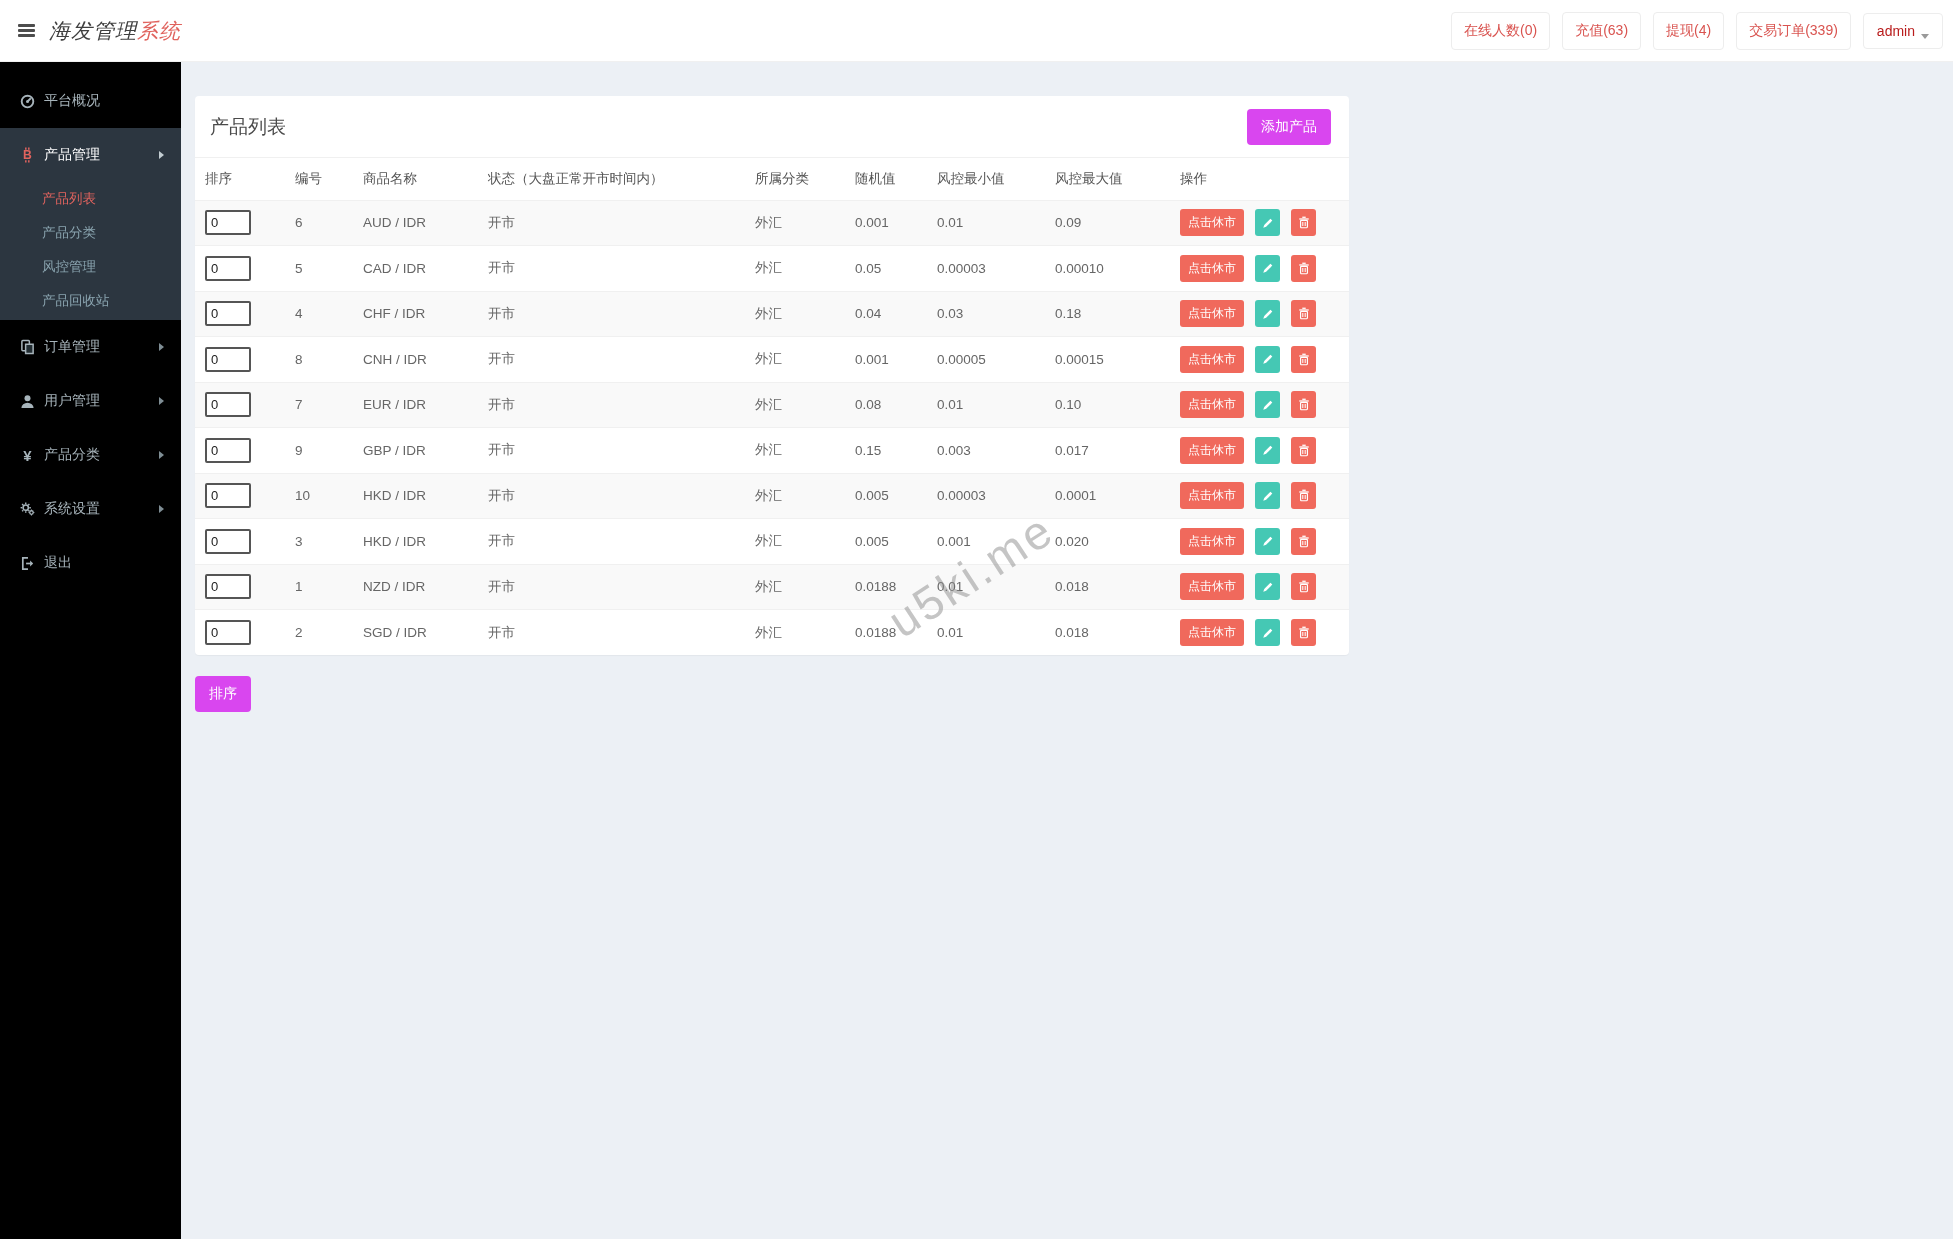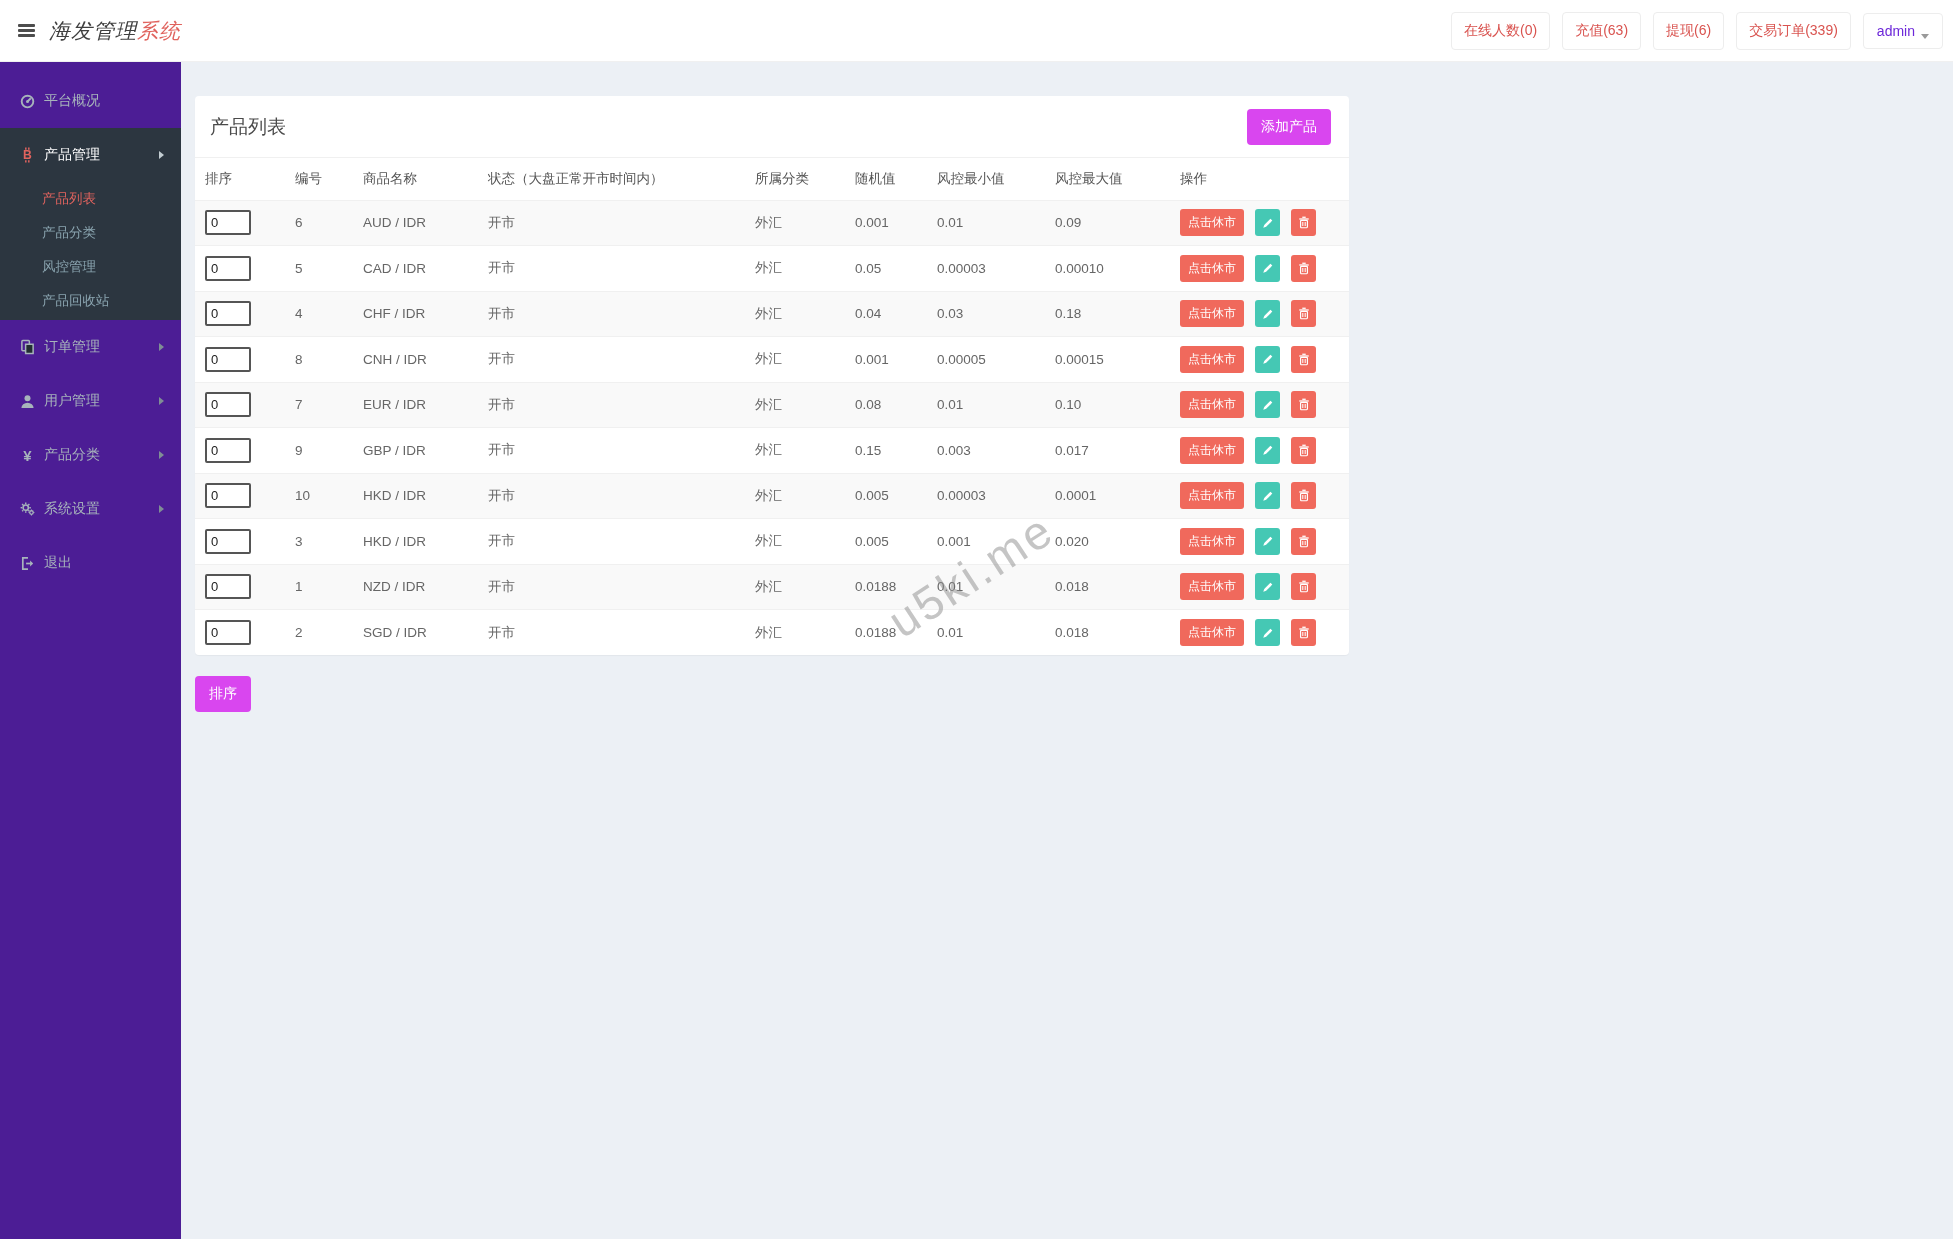--- a/index.html
+++ b/index.html
@@ -19,29 +19,29 @@
   .hamburger span { display:block; height:2.6px; background:#4d4d4d; border-radius:1px; }
   .logo { margin-left:14px; font-size:21px; letter-spacing:1px; color:#3f3f3f; white-space:nowrap;font-style:italic; }
   .logo .logo-accent { color:#e0635e; }
   .topbar-right { margin-left:auto; display:flex; align-items:center; gap:12px; padding-right:10px; }
   .stat-box {
     border:1px solid #ededed; border-radius:4px; background:#fff;
     padding:9px 12px; font-size:14px; color:#d9534f; cursor:pointer; white-space:nowrap;
   }
   .admin-box {
     border:1px solid #ededed; border-radius:4px; background:#fff;
-    padding:9px 13px; font-size:14px; color:#6d28d9; cursor:pointer;
+    padding:9px 13px; font-size:14px; color:#b91c1c; cursor:pointer;
     display:flex; align-items:flex-end; gap:6px;
   }
   .caret-down { width:0; height:0; border-left:4px solid transparent; border-right:4px solid transparent; border-top:5px solid #9a9a9a; }
 
   
   .sidebar {
     position:absolute; top:62px; left:0; width:181px; height:1177px;
-    background:#4c1d95; z-index:10; padding-top:12px;
+    background:#000000; z-index:10; padding-top:12px;
   }
   .side-item {
     height:54px; display:flex; align-items:center; padding-left:20px;
     color:#a7b4bb; font-size:14px; cursor:pointer; position:relative;
   }
   .side-item .s-icon { width:15px; height:16px; margin-right:9px; display:inline-flex; align-items:center; justify-content:center; flex:0 0 15px; font-size:14px; }
   .side-item .chev {
     position:absolute; right:17px; top:50%; margin-top:-4px;
     width:0; height:0; border-top:4px solid transparent; border-bottom:4px solid transparent; border-left:5px solid #7f8e95;
   }
@@ -116,21 +116,21 @@
 <div class="topbar">
   <div class="hamburger">
       <span></span>
       <span></span>
       <span></span>
     </div>
   <div class="logo"><span>海发管理</span><span class="logo-accent">系统</span></div>
   <div class="topbar-right">
     <div class="stat-box">在线人数(0)</div>
     <div class="stat-box">充值(63)</div>
-    <div class="stat-box">提现(6)</div>
+    <div class="stat-box">提现(4)</div>
     <div class="stat-box">交易订单(339)</div>
     <div class="admin-box">
       <span>admin</span>
       <span class="caret-down"></span>
     </div>
   </div>
 </div>
 
 <div class="sidebar">
 

